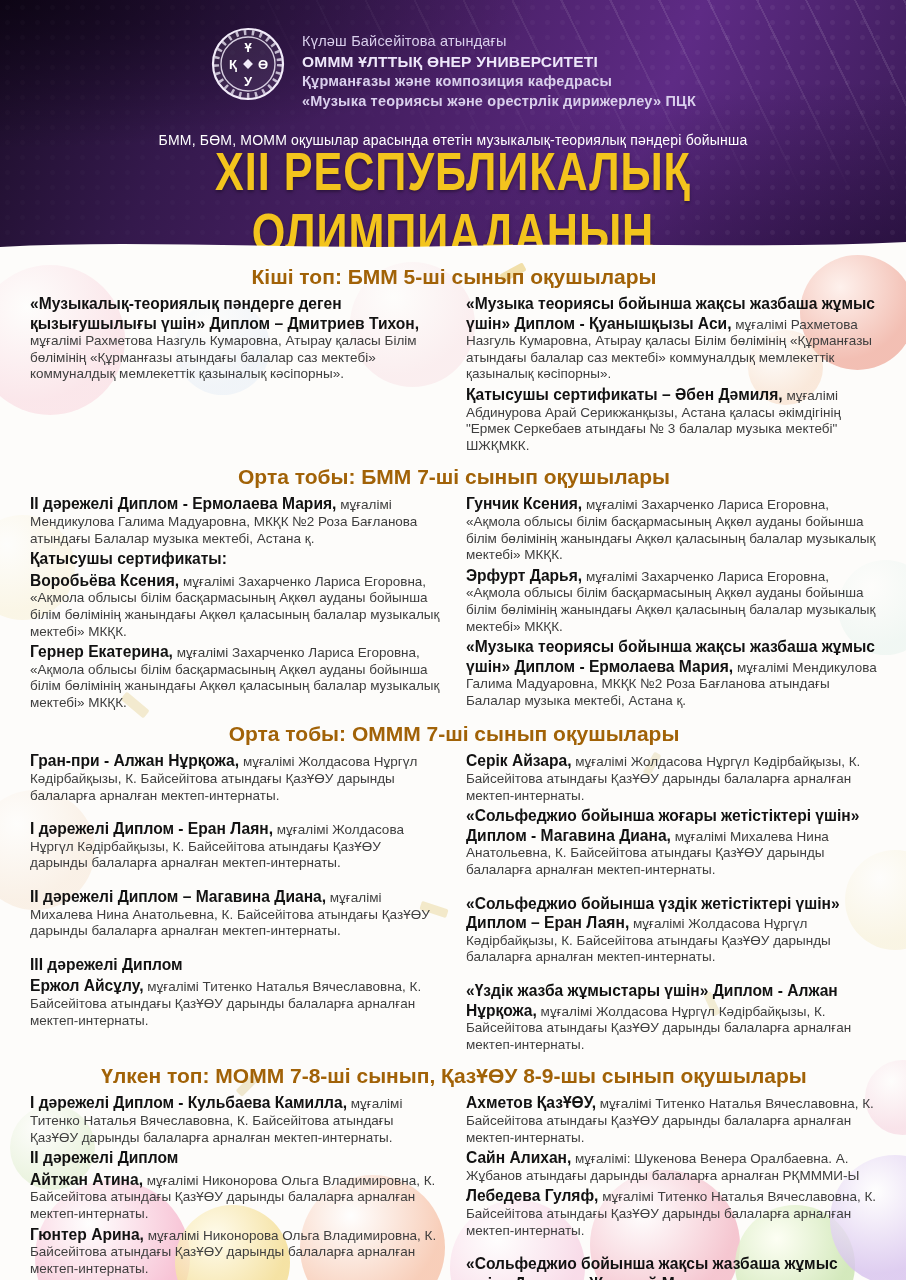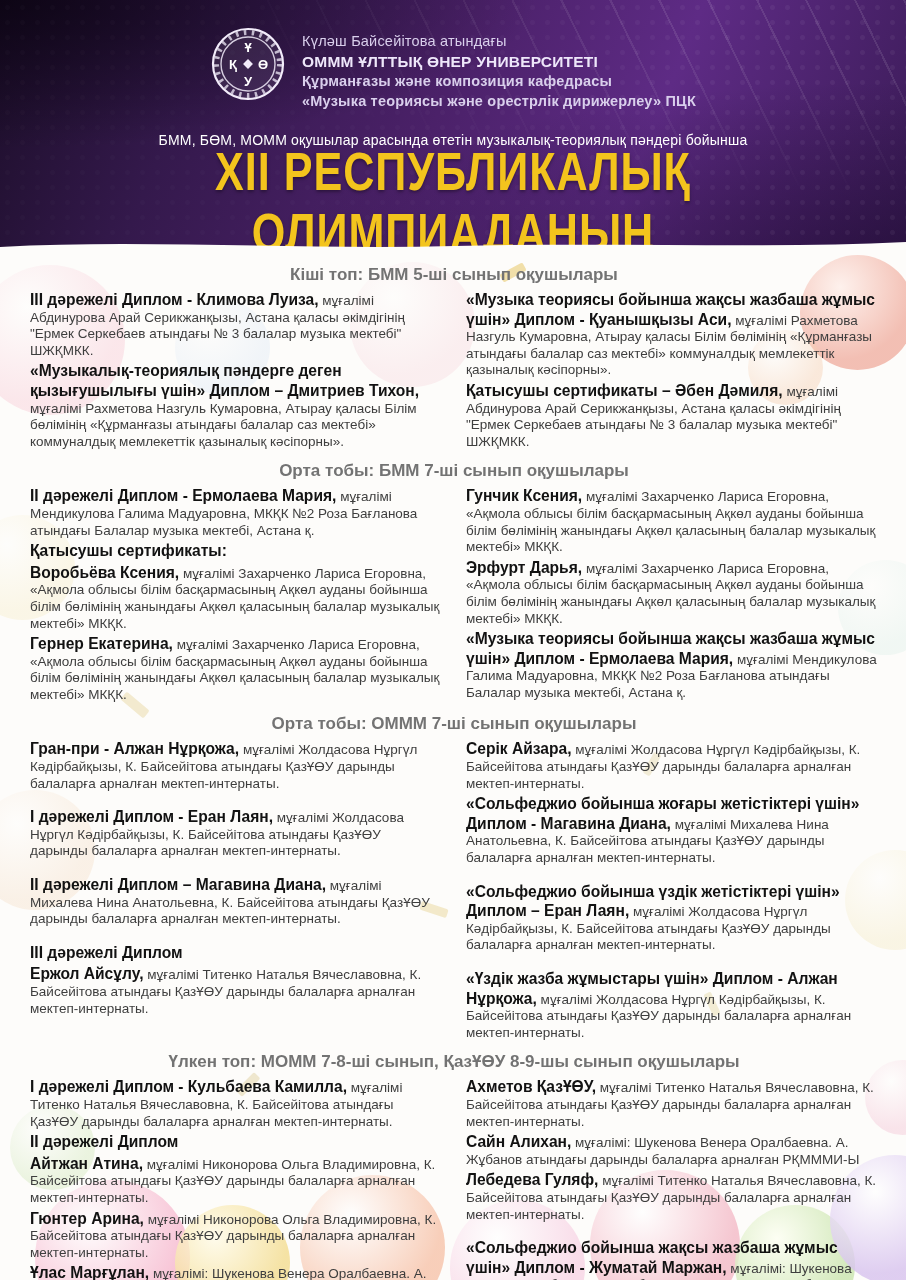--- a/index.html
+++ b/index.html
@@ -33,21 +33,21 @@
   .org-line{color:#d9cfec; font-size:14.5px; line-height:1.35; letter-spacing:.2px;}
   .org-line:nth-child(2){color:#eee7fa; font-weight:bold; font-size:15.5px;}
   .org-line:nth-child(3),.org-line:nth-child(4){font-weight:bold; color:#d9cfec;}
   .titles{position:relative; z-index:2; text-align:center;}
   .hero-subtitle{color:#ffffff; font-size:14px; font-weight:500; letter-spacing:.2px; margin-top:20px;}
   .hero-title{color:var(--title-yellow); font-size:44px; font-weight:800; letter-spacing:1px; margin-top:4px; transform:scale(.98,1.22); transform-origin:50% 50%; text-shadow:0 2px 3px rgba(0,0,0,.35);}
   .header-wave{position:absolute; left:0; bottom:-1px; width:100%; height:16px; z-index:3; display:block;}
 
   
   .awards{position:relative; z-index:2; padding:4px 28px 0 30px;}
-  .section-heading{font-size:17px; font-weight:bold; color:#737373; text-align:center; margin:9px 0 5px;}
+  .section-heading{font-size:21px; font-weight:bold; color:#a16207; text-align:center; margin:9px 0 5px;}
   .columns{display:grid; grid-template-columns:1fr 1fr; column-gap:24px;}
   .entry{margin:0 0 2px 0; font-size:13.5px; line-height:1.23; color:var(--body-text);}
   .entry b{font-size:15.6px; color:#121212;}
   .entry.gap{margin-top:15px;}
 
   
   .decor{position:absolute; inset:0; z-index:0; pointer-events:none;}
   .balloon{position:absolute; border-radius:50%;}
   .confetti{position:absolute; border-radius:2px;}
 </style>
@@ -114,21 +114,20 @@
     <svg class="header-wave" viewBox="0 0 906 16" preserveAspectRatio="none">
       <path d="M0 16 L0 10 C 140 2, 300 13, 455 9 C 620 5, 770 12, 906 5 L906 16 Z" fill="#fdfcfa"></path>
     </svg>
   </header>
 
   <main class="awards">
       <section>
         <h2 class="section-heading">Кіші топ: БММ 5-ші сынып оқушылары</h2>
         <div class="columns">
           <div class="col">
-            <p class="entry"><b>III дәрежелі Диплом - Климова Луиза,</b><span> мұғалімі Абдинурова Арай Серикжанқызы, Астана қаласы әкімдігінің "Ермек Серкебаев атындағы № 3 балалар музыка мектебі" ШЖҚМКК.</span></p>
             <p class="entry"><b>«Музыкалық-теориялық пәндерге деген қызығушылығы үшін» Диплом – Дмитриев Тихон,</b><span> мұғалімі Рахметова Назгуль Кумаровна, Атырау қаласы Білім бөлімінің «Құрманғазы атындағы балалар саз мектебі» коммуналдық мемлекеттік қазыналық кәсіпорны».</span></p>
           </div>
           <div class="col">
             <p class="entry"><b>«Музыка теориясы бойынша жақсы жазбаша жұмыс үшін» Диплом - Қуанышқызы Аси,</b><span> мұғалімі Рахметова Назгуль Кумаровна, Атырау қаласы Білім бөлімінің «Құрманғазы атындағы балалар саз мектебі» коммуналдық мемлекеттік қазыналық кәсіпорны».</span></p>
             <p class="entry"><b>Қатысушы сертификаты – Әбен Дәмиля,</b><span> мұғалімі Абдинурова Арай Серикжанқызы, Астана қаласы әкімдігінің "Ермек Серкебаев атындағы № 3 балалар музыка мектебі" ШЖҚМКК.</span></p>
           </div>
         </div>
       </section>
       <section>
         <h2 class="section-heading">Орта тобы: БММ 7-ші сынып оқушылары</h2>

